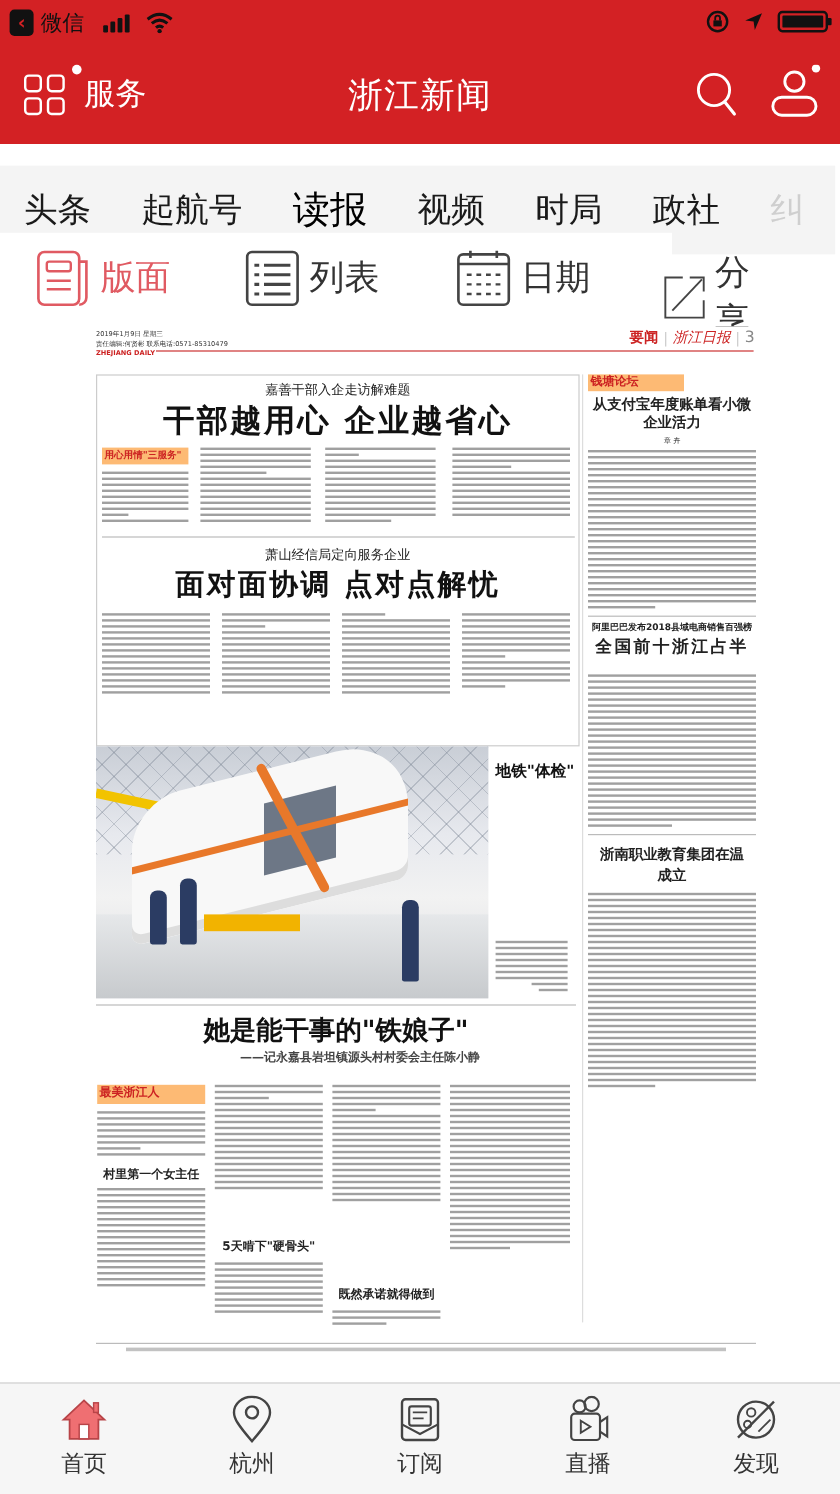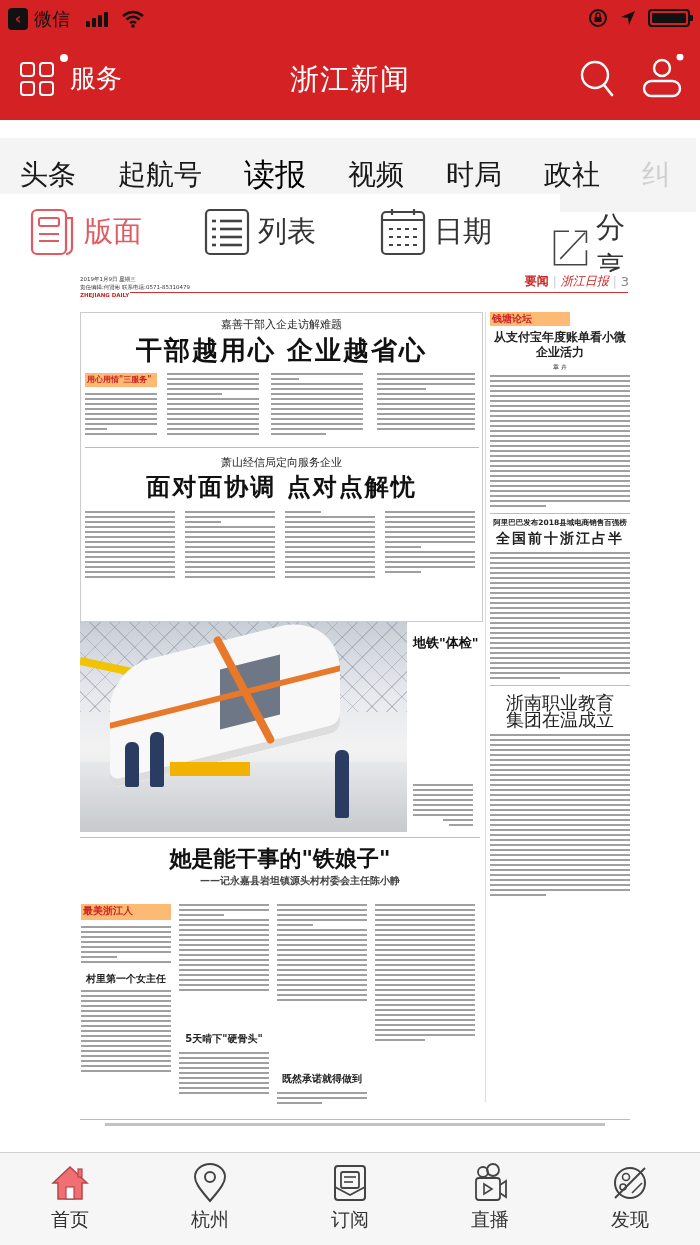--- a/index.html
+++ b/index.html
@@ -528,21 +528,21 @@
         <i></i>
         <i></i>
         <i></i>
         <i></i>
         <i></i>
         <i></i>
         <i style="width:40%"></i>
     </div>
     <div class="hrule" style="position:relative;width:140px;margin:6px 0 4px"></div>
     <div style="text-align:center;font-size:7.5px;font-weight:bold">阿里巴巴发布2018县域电商销售百强榜</div>
-    <div style="text-align:center;font-size:14px;font-weight:bold;letter-spacing:2px;margin:2px 0 4px">全国前十浙江占半</div>
+    <div style="text-align:center;font-size:14px;font-weight:bold;letter-spacing:2px;margin:2px 0 14px">全国前十浙江占半</div>
     <div class="col-text" style="position:relative;width:140px">
       <i></i>
         <i></i>
         <i></i>
         <i></i>
         <i></i>
         <i></i>
         <i></i>
         <i></i>
         <i></i>
@@ -558,21 +558,21 @@
         <i></i>
         <i></i>
         <i></i>
         <i></i>
         <i></i>
         <i></i>
         <i></i>
         <i style="width:50%"></i>
     </div>
     <div class="hrule" style="position:relative;width:140px;margin:6px 0 8px"></div>
-    <div style="text-align:center;font-size:18px;font-weight:normal;line-height:17px;padding:0 10px">浙南职业教育集团在温成立</div>
+    <div style="text-align:center;font-size:12px;font-weight:bold;line-height:17px;padding:0 10px">浙南职业教育集团在温成立</div>
     <div class="col-text" style="position:relative;width:140px;margin-top:6px">
       <i></i>
         <i></i>
         <i></i>
         <i></i>
         <i></i>
         <i></i>
         <i></i>
         <i></i>
         <i></i>

